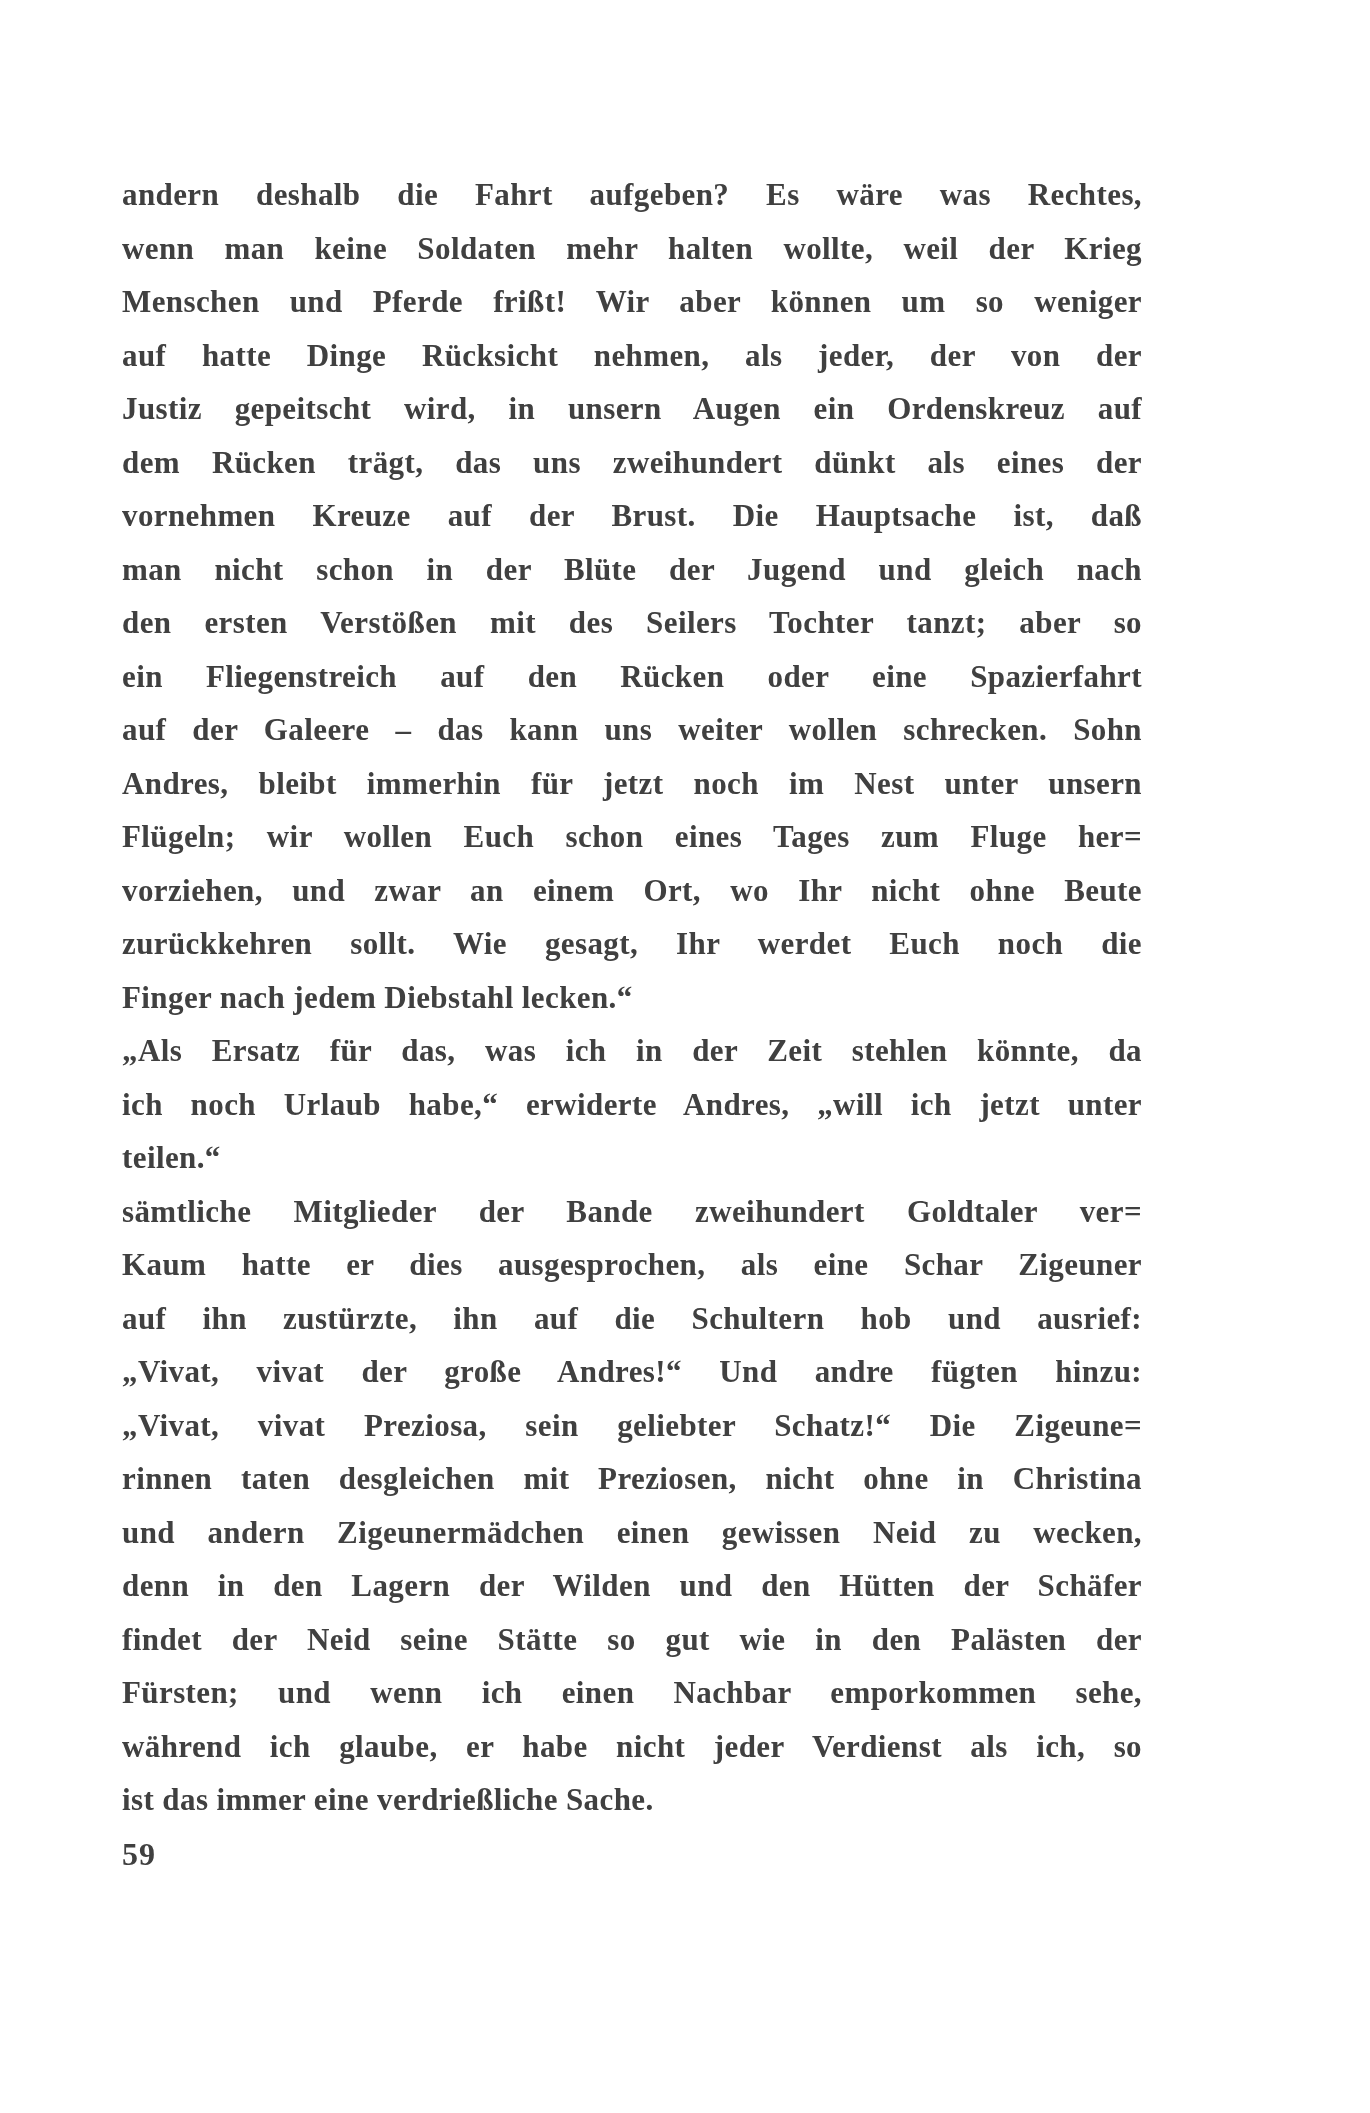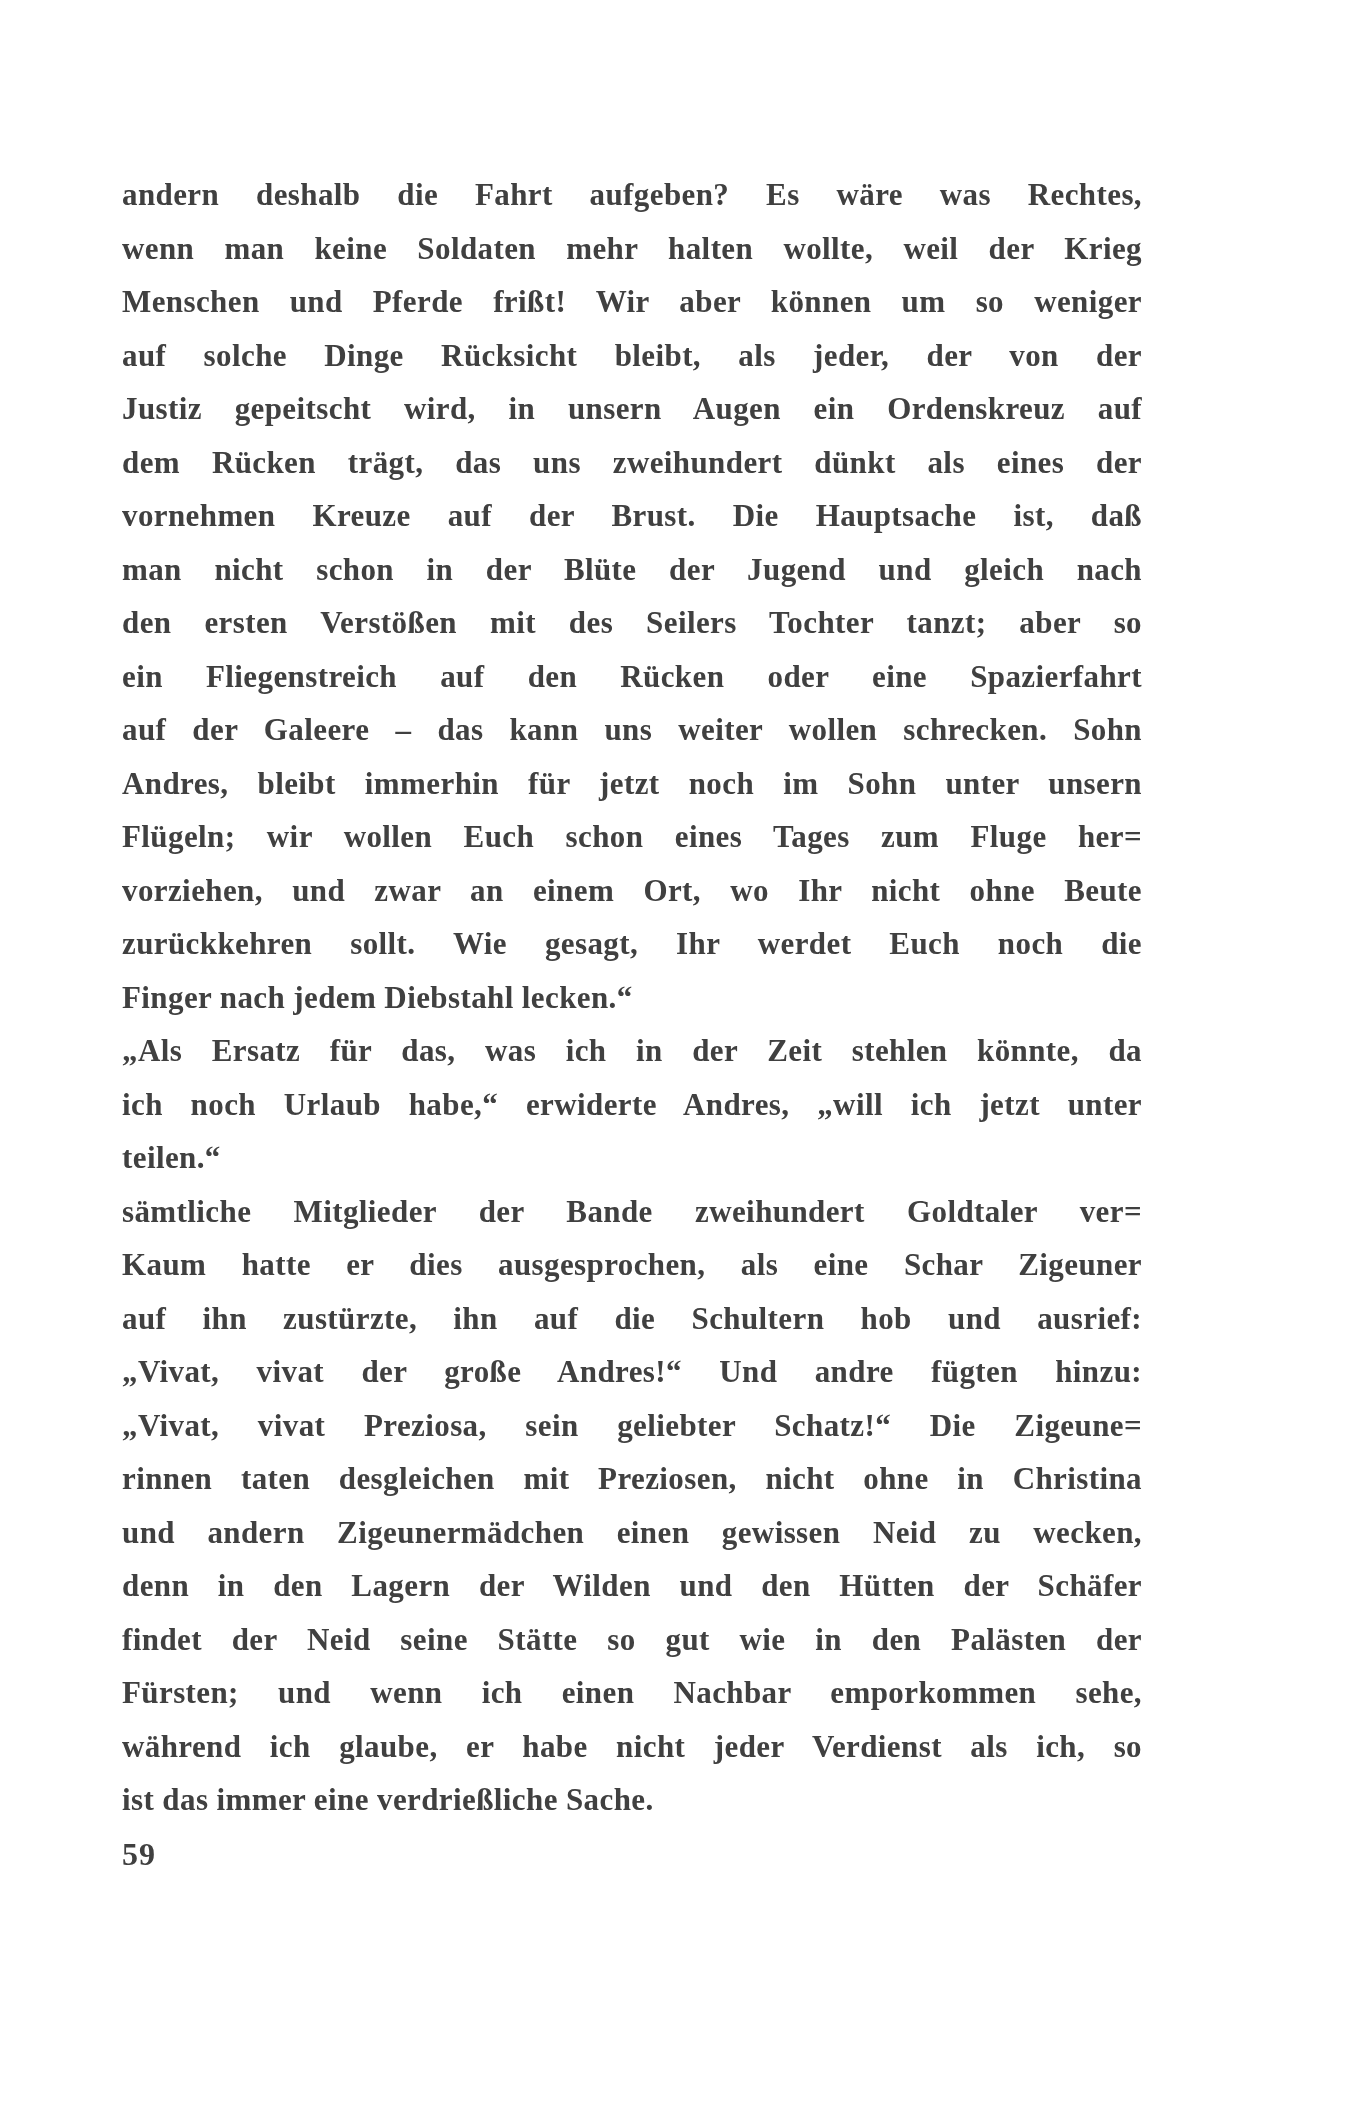--- a/index.html
+++ b/index.html
@@ -54,29 +54,29 @@
 </head>
 <body>
 
 <div class="page">
   <main class="text-block">
 
     <section class="paragraph">
       <div class="line">andern deshalb die Fahrt aufgeben? Es wäre was Rechtes,</div>
       <div class="line">wenn man keine Soldaten mehr halten wollte, weil der Krieg</div>
       <div class="line">Menschen und Pferde frißt! Wir aber können um so weniger</div>
-      <div class="line">auf solche Dinge Rücksicht bleibt, als jeder, der von der</div>
+      <div class="line">auf hatte Dinge Rücksicht nehmen, als jeder, der von der</div>
       <div class="line">Justiz gepeitscht wird, in unsern Augen ein Ordenskreuz auf</div>
       <div class="line">dem Rücken trägt, das uns zweihundert dünkt als eines der</div>
       <div class="line">vornehmen Kreuze auf der Brust. Die Hauptsache ist, daß</div>
       <div class="line">man nicht schon in der Blüte der Jugend und gleich nach</div>
       <div class="line">den ersten Verstößen mit des Seilers Tochter tanzt; aber so</div>
       <div class="line">ein Fliegenstreich auf den Rücken oder eine Spazierfahrt</div>
       <div class="line">auf der Galeere – das kann uns weiter wollen schrecken. Sohn</div>
-      <div class="line">Andres, bleibt immerhin für jetzt noch im Sohn unter unsern</div>
+      <div class="line">Andres, bleibt immerhin für jetzt noch im Nest unter unsern</div>
       <div class="line">Flügeln; wir wollen Euch schon eines Tages zum Fluge her=</div>
       <div class="line">vorziehen, und zwar an einem Ort, wo Ihr nicht ohne Beute</div>
       <div class="line">zurückkehren sollt. Wie gesagt, Ihr werdet Euch noch die</div>
       <div class="line last">Finger nach jedem Diebstahl lecken.“</div>
     </section>
 
     <section class="paragraph">
       <div class="line">„Als Ersatz für das, was ich in der Zeit stehlen könnte, da</div>
       <div class="line">ich noch Urlaub habe,“ erwiderte Andres, „will ich jetzt unter</div>
       <div class="line last">teilen.“</div>

